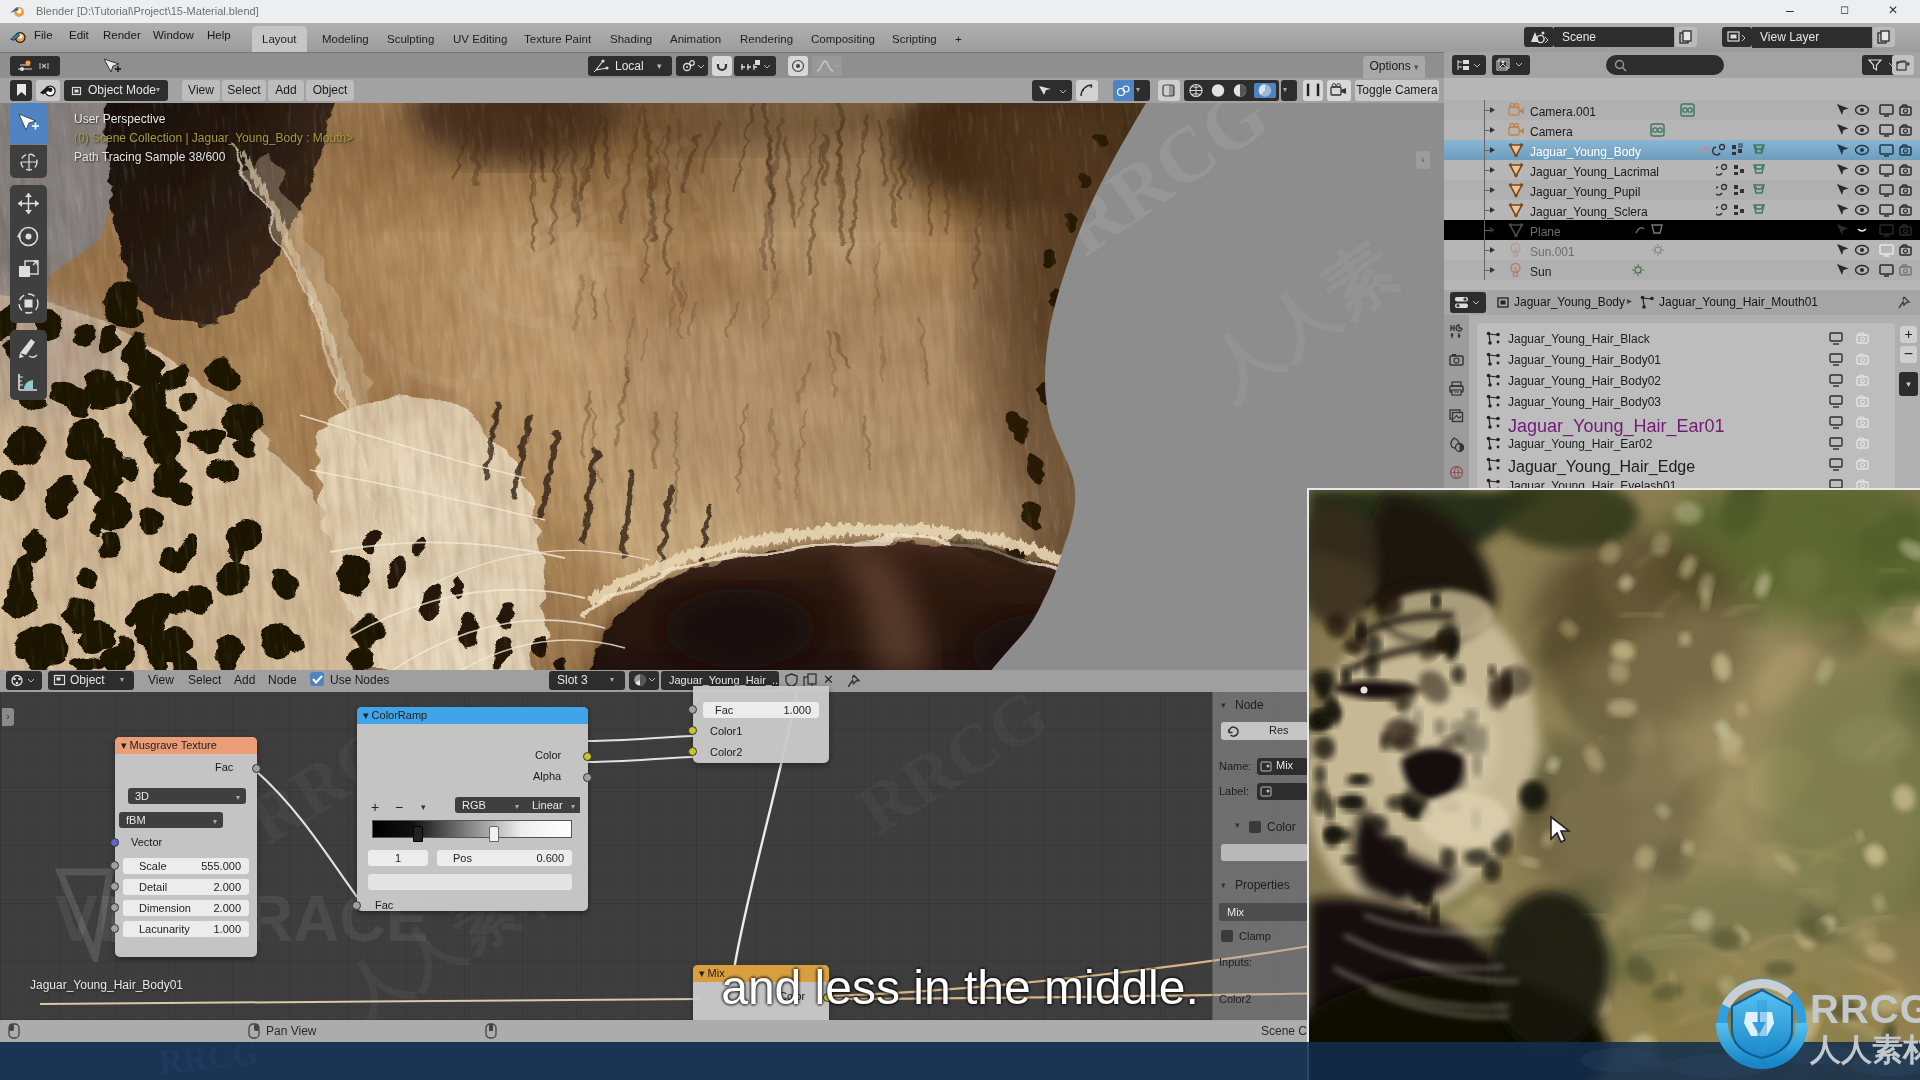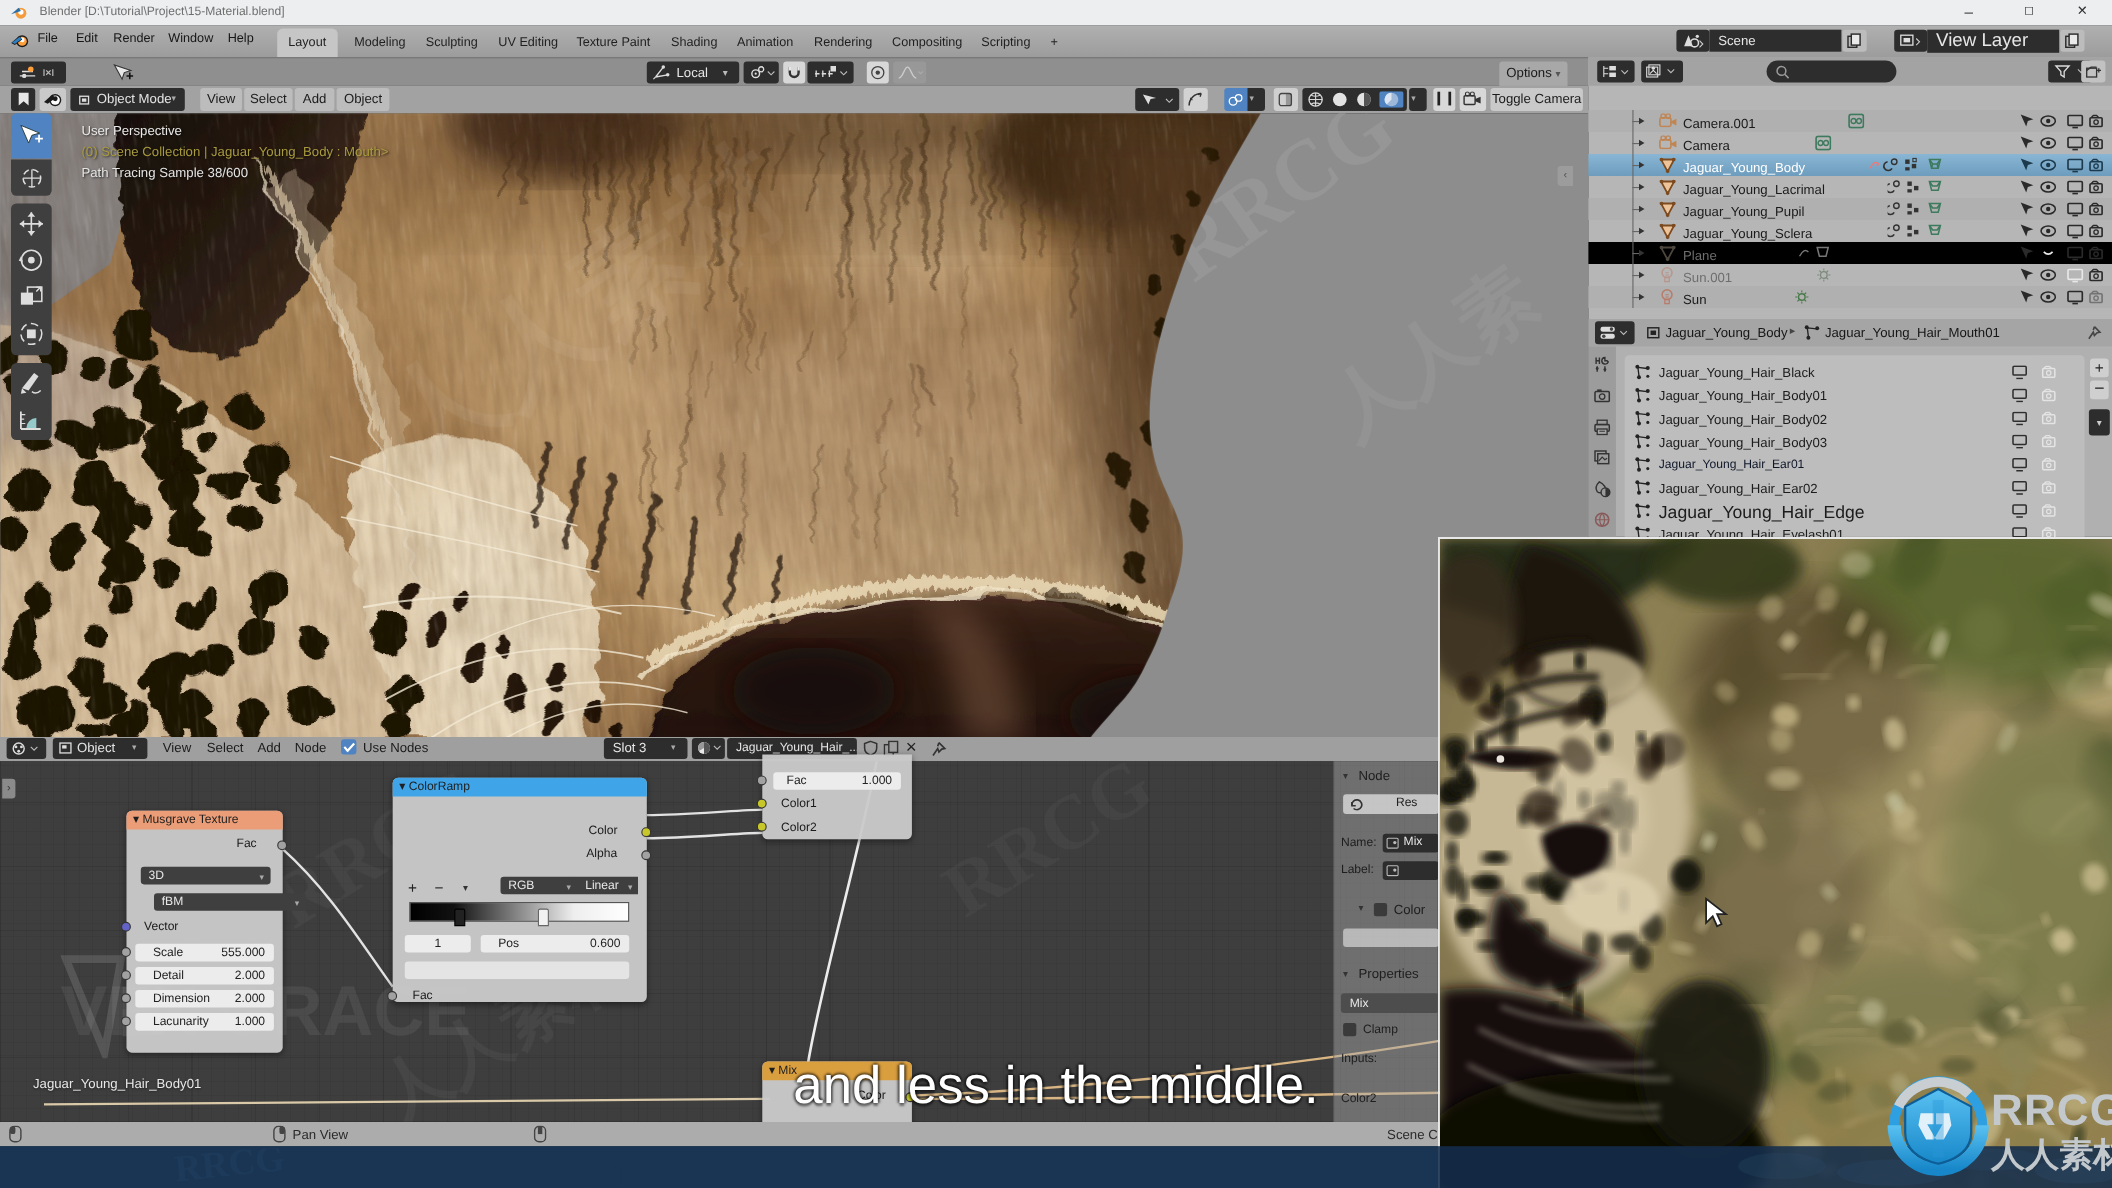--- a/index.html
+++ b/index.html
@@ -81,21 +81,21 @@
  <svg class="abs" style="left:1679px;top:7px" width="14" height="14" viewBox="0 0 14 14">
       <rect x="1" y="3" width="8" height="10" fill="none" stroke="#2a2a2a" stroke-width="1.3"></rect>
       <rect x="4" y="1" width="8" height="10" fill="#e9e9e9" stroke="#2a2a2a" stroke-width="1.3"></rect>
     </svg>
  <span class="dk" style="left:1722px;top:4px;width:30px;height:20px"></span>
  <svg class="abs" style="left:1726px;top:7px" width="22" height="14" viewBox="0 0 22 14">
       <rect x="2" y="2" width="11" height="9" fill="none" stroke="#ddd" stroke-width="1.2"></rect>
       <rect x="4.5" y="4.5" width="6" height="4" fill="#ddd"></rect>
       <path d="M16 5 l3 3 l-3 3" stroke="#ccc" fill="none"></path>
     </svg>
- <span class="dk" style="left:1752px;top:4px;width:120px;height:21px;border-radius:0;line-height:20px;padding-left:8px;font-size:17px">View Layer</span>
+ <span class="dk" style="left:1752px;top:4px;width:120px;height:21px;border-radius:0;line-height:20px;padding-left:8px;font-size:12px">View Layer</span>
  <span class="lt" style="left:1873px;top:4px;width:22px;height:20px"></span>
  <svg class="abs" style="left:1877px;top:7px" width="14" height="14" viewBox="0 0 14 14">
       <rect x="1" y="3" width="8" height="10" fill="none" stroke="#2a2a2a" stroke-width="1.3"></rect>
       <rect x="4" y="1" width="8" height="10" fill="#e9e9e9" stroke="#2a2a2a" stroke-width="1.3"></rect>
     </svg>
 </div>
 <div class="abs" id="toolrow">
  <span class="dk" style="left:10px;top:3px;width:50px;height:20px"></span>
  <svg class="abs" style="left:16px;top:6px" width="36" height="14" viewBox="0 0 36 14">
       <path d="M2 10 h14 M4 6 h10" stroke="#ddd" stroke-width="1.2"></path>
@@ -1008,21 +1008,21 @@
         <path d="M29 3 l2 -2 h3 l2 2" fill="none" stroke="#e8e8e8" stroke-width="1.2"></path>
       </g>
     </svg>
 <svg class="abs" style="left:42px;top:125px" width="15" height="15" viewBox="0 0 15 15">
       <circle cx="2.5" cy="2.5" r="1.8" fill="#222"></circle>
       <circle cx="12" cy="3.5" r="1.8" fill="#222"></circle>
       <circle cx="4" cy="12" r="1.8" fill="#222"></circle>
       <circle cx="12" cy="11" r="1.4" fill="#222"></circle>
       <path d="M3 3 L11.5 4 M3 3 L4 11" stroke="#222" stroke-width="1.2"></path>
     </svg>
-<span class="abs" style="left:64px;top:126px;font-size:11px;color:#0f172a">Jaguar_Young_Hair_Ear01</span>
+<span class="abs" style="left:64px;top:126px;font-size:18px;color:#701a75">Jaguar_Young_Hair_Ear01</span>
 <svg class="abs" style="left:385px;top:126px" width="44" height="13" viewBox="0 0 44 13">
       <rect x="1" y="1" width="12" height="8" rx="1" fill="none" stroke="#2e2e2e" stroke-width="1.4"></rect>
       <path d="M4 12 h6" stroke="#2e2e2e" stroke-width="1.4"></path>
       <g opacity="0.9">
         <rect x="28" y="3" width="11" height="8" rx="1" fill="none" stroke="#e8e8e8" stroke-width="1.4"></rect>
         <circle cx="33.5" cy="7" r="2" fill="none" stroke="#e8e8e8" stroke-width="1.1"></circle>
         <path d="M29 3 l2 -2 h3 l2 2" fill="none" stroke="#e8e8e8" stroke-width="1.2"></path>
       </g>
     </svg>
 <svg class="abs" style="left:42px;top:146px" width="15" height="15" viewBox="0 0 15 15">
@@ -1143,21 +1143,21 @@
       <path d="M60 30 h40 M60 50 h30 M60 70 h35 M60 30 v45" fill="none" stroke="#fff" stroke-width="7"></path>
     </svg>
 <div class="wm" style="left:240px;top:40px;font-size:70px;font-family:'Liberation Serif';transform:rotate(-32deg);color:rgba(255,255,255,.035)">RRCG</div>
 <div class="wm" style="left:850px;top:30px;font-size:70px;font-family:'Liberation Serif';transform:rotate(-32deg);color:rgba(255,255,255,.035)">RRCG</div>
 <div class="wm" style="left:330px;top:200px;font-size:64px;font-family:'Liberation Serif';transform:rotate(-32deg);color:rgba(255,255,255,.045)">人人素材</div>
 <div class="node" style="left:115px;top:45px;width:142px;height:220px">
  <div class="nhead" style="background:#eb9d77">▾ Musgrave Texture</div>
  <span class="abs" style="left:100px;top:24px">Fac</span>
  <span class="abs" style="left:137px;top:27px;width:9px;height:9px;background:#a1a1a1;border:1px solid #333;border-radius:50%"></span>
  <span class="ndrop" style="left:13px;top:51px;width:118px">3D<span style="position:absolute;right:6px;top:2px;font-size:8px;color:#aaa">▾</span></span>
- <span class="ndrop" style="left:25px;top:75px;width:138px">fBM<span style="position:absolute;right:6px;top:2px;font-size:8px;color:#aaa">▾</span></span>
+ <span class="ndrop" style="left:4px;top:75px;width:104px">fBM<span style="position:absolute;right:6px;top:2px;font-size:8px;color:#aaa">▾</span></span>
  <span class="abs" style="left:16px;top:99px">Vector</span>
  <span class="abs" style="left:-5px;top:101px;width:9px;height:9px;background:#6363c7;border:1px solid #333;border-radius:50%"></span>
  <span class="nfield" style="left:8px;top:121px;width:126px">
         <span style="position:absolute;left:16px">Scale</span>
         <span style="position:absolute;right:8px">555.000</span>
       </span>
  <span class="nfield" style="left:8px;top:142px;width:126px">
         <span style="position:absolute;left:16px">Detail</span>
         <span style="position:absolute;right:8px">2.000</span>
       </span>

